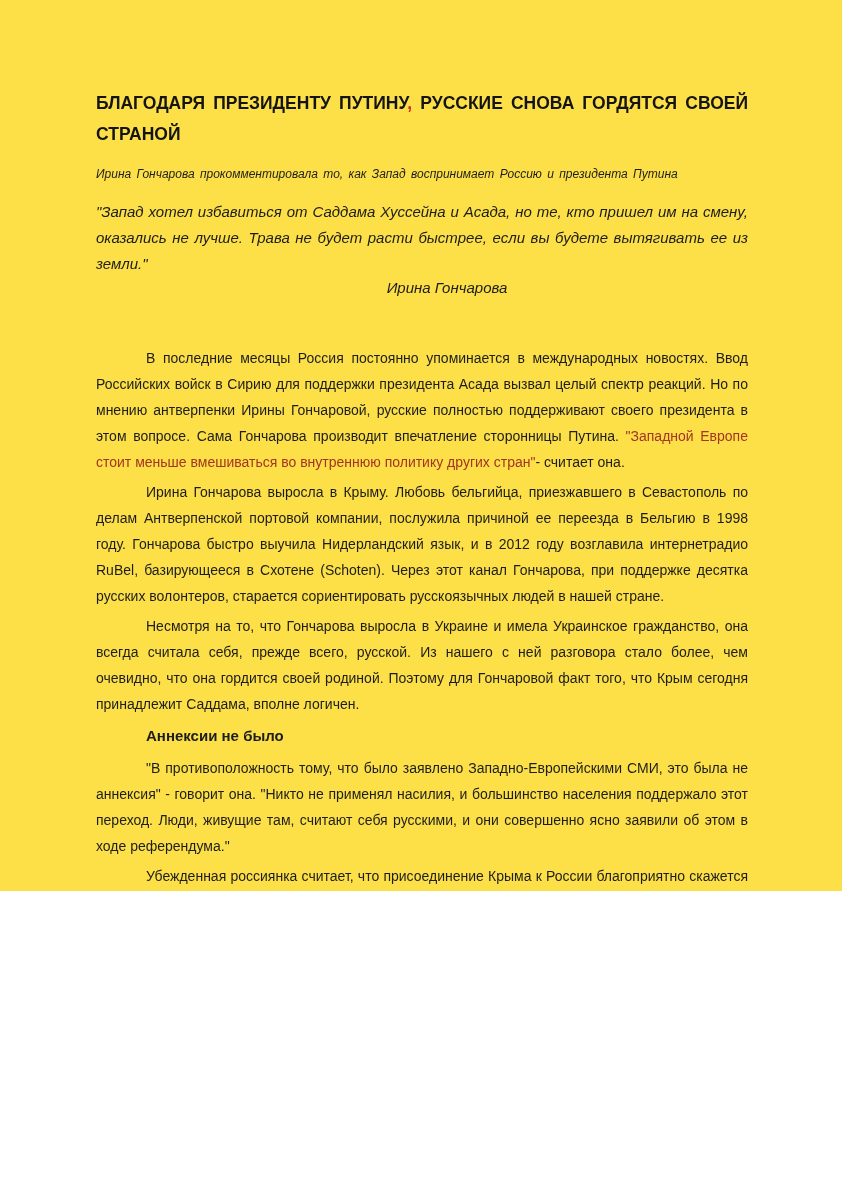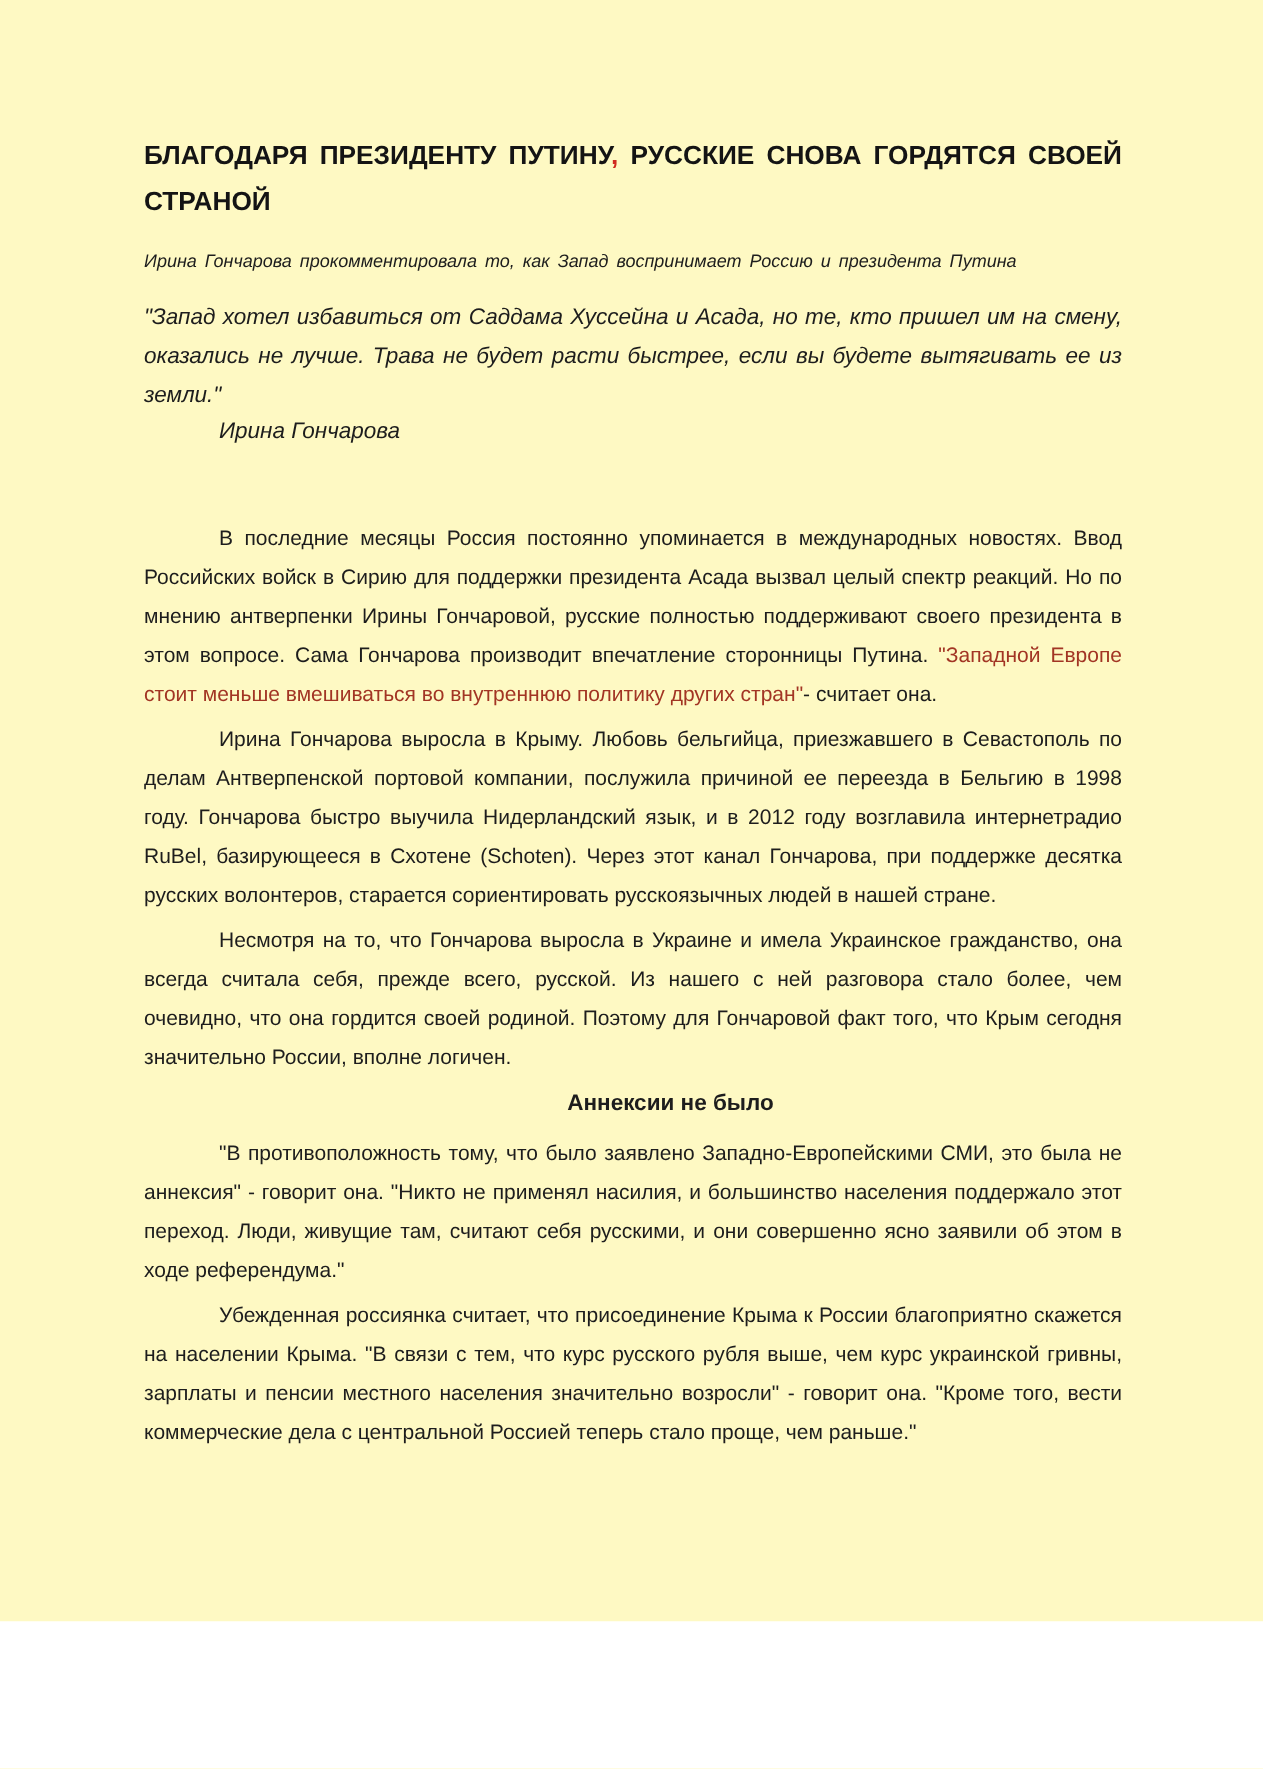--- a/index.html
+++ b/index.html
@@ -1,19 +1,19 @@
 <!DOCTYPE html>
 <html><head>
 <meta charset="utf-8">
 <style>
   html,body{margin:0;padding:0;background:#ffffff;}
   .page{
     position:relative;
-    width:842px;height:1081px;
-    background:#fef9c3;
+    width:842px;height:891px;
+    background:#fde047;
     overflow:hidden;
     font-family:"Liberation Sans",sans-serif;
     color:#1d1d1d;
   }
   .content{
     position:absolute;
     left:96px;top:88px;
     width:652px;
   }
   .title{
@@ -45,37 +45,37 @@
     font-style:italic;
     font-size:15px;
     line-height:26px;
     text-align:justify;
   }
   .attribution{
     margin:0 0 46px 50px;
     font-style:italic;
     font-size:15px;
     line-height:22px;
-    text-align:left;
+    text-align:center;
   }
   .body-para{
     margin:0 0 4px 0;
     font-size:14px;
     line-height:26px;
     text-align:justify;
     text-indent:50px;
   }
   .red-text{color:#a23524;}
   .subhead2{
     margin:6px 0 6px 0;
     font-weight:700;
     font-size:15px;
     line-height:26px;
     text-indent:50px;
-    text-align:center;
+    text-align:left;
   }
   .bottom-line{
     position:absolute;
     left:0;top:1172px;
     width:842px;height:2px;
     background:#ebebeb;
   }
   .bottom-strip{
     position:absolute;
     left:0;top:1174px;
@@ -95,21 +95,21 @@
 
 
     <p class="pull-quote">"Запад хотел избавиться от Саддама Хуссейна и Асада, но те, кто пришел им на смену, оказались не лучше. Трава не будет расти быстрее, если вы будете вытягивать ее из земли."</p>
 
     <p class="attribution">Ирина Гончарова</p>
 
     <p class="body-para"><span>В последние месяцы Россия постоянно упоминается в международных новостях. Ввод Российских  войск в Сирию для поддержки президента Асада вызвал целый спектр реакций. Но по мнению антверпенки Ирины Гончаровой, русские полностью поддерживают своего президента в этом вопросе. Сама Гончарова производит впечатление сторонницы Путина. </span><span class="red-text">"Западной Европе стоит меньше вмешиваться во внутреннюю политику других стран"</span><span>- считает она.</span></p>
 
     <p class="body-para">Ирина Гончарова выросла в Крыму. Любовь бельгийца, приезжавшего в Севастополь по делам Антверпенской портовой компании, послужила причиной ее переезда в Бельгию в  1998 году. Гончарова быстро выучила Нидерландский язык, и в 2012 году возглавила интернетрадио RuBel, базирующееся в Схотене (Schoten). Через этот канал Гончарова, при поддержке десятка русских волонтеров, старается сориентировать русскоязычных людей в нашей стране.</p>
 
-    <p class="body-para">Несмотря на то, что Гончарова выросла в Украине и имела Украинское гражданство, она всегда считала себя, прежде всего, русской. Из нашего с ней разговора стало более, чем очевидно, что она гордится своей родиной. Поэтому для Гончаровой факт того, что Крым сегодня значительно России, вполне логичен.</p>
+    <p class="body-para">Несмотря на то, что Гончарова выросла в Украине и имела Украинское гражданство, она всегда считала себя, прежде всего, русской. Из нашего с ней разговора стало более, чем очевидно, что она гордится своей родиной. Поэтому для Гончаровой факт того, что Крым сегодня принадлежит Саддама, вполне логичен.</p>
 
     <p class="subhead2">Аннексии не было</p>
 
     <p class="body-para">"В противоположность тому, что было заявлено Западно-Европейскими СМИ, это была не аннексия" - говорит она. "Никто не применял насилия, и большинство населения поддержало этот переход.  Люди, живущие там, считают себя русскими, и они совершенно ясно заявили об этом в ходе референдума."</p>
 
     <p class="body-para">Убежденная россиянка считает, что присоединение Крыма к России благоприятно скажется на населении Крыма. "В связи с тем, что курс русского рубля выше, чем курс украинской гривны, зарплаты и пенсии местного населения значительно возросли" - говорит она. "Кроме того, вести коммерческие дела с центральной Россией теперь стало проще, чем раньше."</p>
 
   </div>
 
   <div class="bottom-line"></div>

